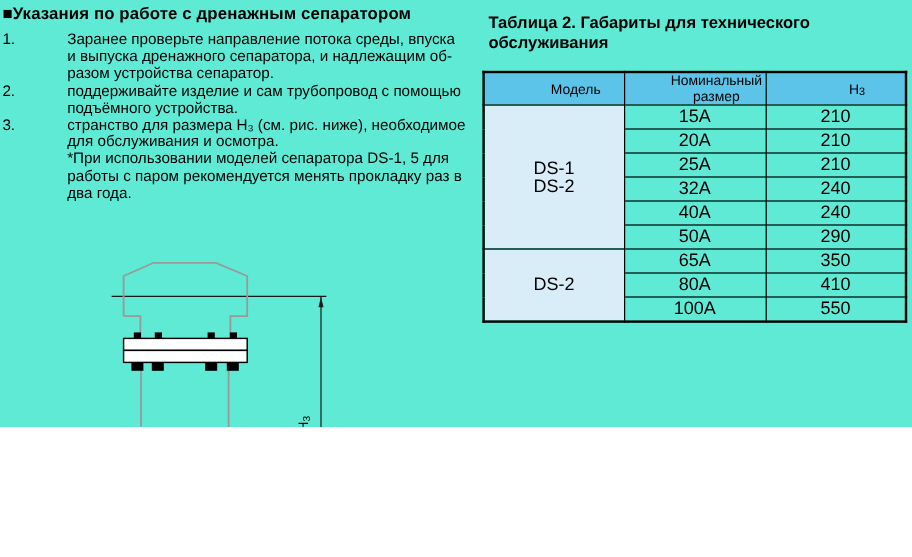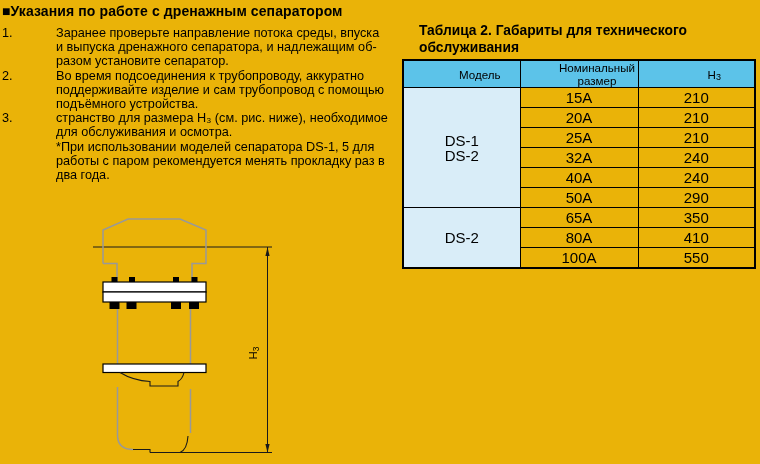--- a/index.html
+++ b/index.html
@@ -1,17 +1,17 @@
 <!DOCTYPE html>
 <html><head>
 <meta charset="utf-8">
 <style>
   html,body { margin:0; padding:0; background:#ffffff; }
   .page {
-    position:relative; width:760px; height:464px; background:#eab308;
+    position:relative; width:760px; height:356px; background:#5eead4;
     font-family:"Liberation Sans","DejaVu Sans",sans-serif; color:#000;
     overflow:hidden;
   }
 
   
   .left-col { position:absolute; left:2px; top:3px; width:398px; }
   .section-title {
     margin:0 0 7px 0; font-size:14px; font-weight:bold; letter-spacing:0.1px;
     white-space:nowrap;
   }
@@ -19,21 +19,21 @@
   .instr-num { width:14px; flex:0 0 14px; }
   .instr-lines { flex:1; }
   .instr-line { white-space:nowrap;margin-left:40px; }
 
   
   .figure-svg { position:absolute; left:0; top:203px; }
 
   
   .table-title {
     position:absolute; left:403px; top:6px; width:335px;
-    margin:16px; font-size:13.8px; font-weight:bold; line-height:17px;
+    margin:4px; font-size:13.8px; font-weight:bold; line-height:17px;
   }
   .dim-table {
     position:absolute; left:402px; top:59px;
     border-collapse:collapse; table-layout:fixed;
   }
   .dim-table td, .dim-table th {
     border:1px solid #000; padding:0; text-align:center; vertical-align:middle;
     font-weight:normal; overflow:hidden;
   }
   .dim-table { border:2px solid #000; }
@@ -52,28 +52,27 @@
 <div class="page">
 
   <div class="left-col">
     <h1 class="section-title">■Указания по работе с дренажным сепаратором</h1>
     <div id="instr-list">
     <div class="instr-item">
       <div class="instr-num">1.</div>
       <div class="instr-lines">
             <div class="instr-line">Заранее проверьте направление потока среды, впуска</div>
             <div class="instr-line">и выпуска дренажного сепаратора, и надлежащим об-</div>
-            <div class="instr-line">разом установите сепаратор.</div>
+            <div class="instr-line">разом устройства сепаратор.</div>
           </div>
     </div>
 
     <div class="instr-item">
       <div class="instr-num">2.</div>
       <div class="instr-lines">
-            <div class="instr-line">Во время подсоединения к трубопроводу, аккуратно</div>
             <div class="instr-line">поддерживайте изделие и сам трубопровод с помощью</div>
             <div class="instr-line">подъёмного устройства.</div>
           </div>
     </div>
 
     <div class="instr-item">
       <div class="instr-num">3.</div>
       <div class="instr-lines">
             <div class="instr-line">странство для размера Н₃ (см. рис. ниже), необходимое</div>
             <div class="instr-line">для обслуживания и осмотра.</div>

